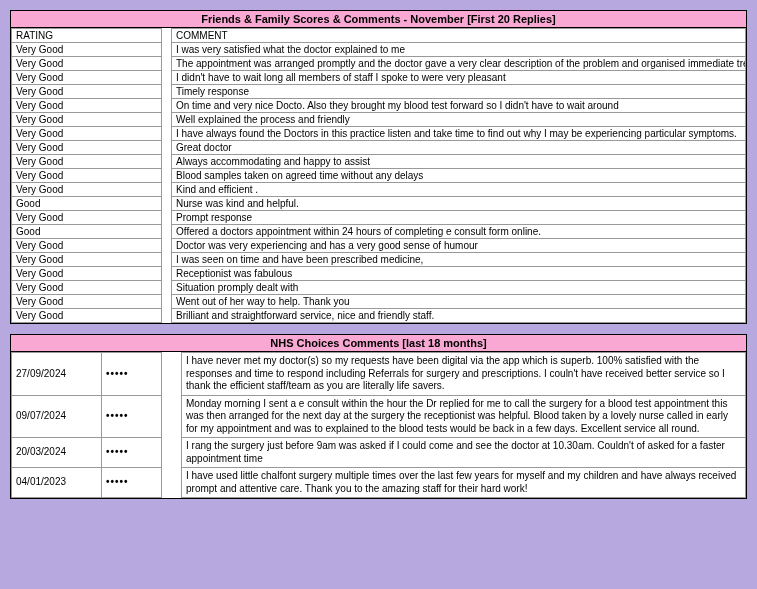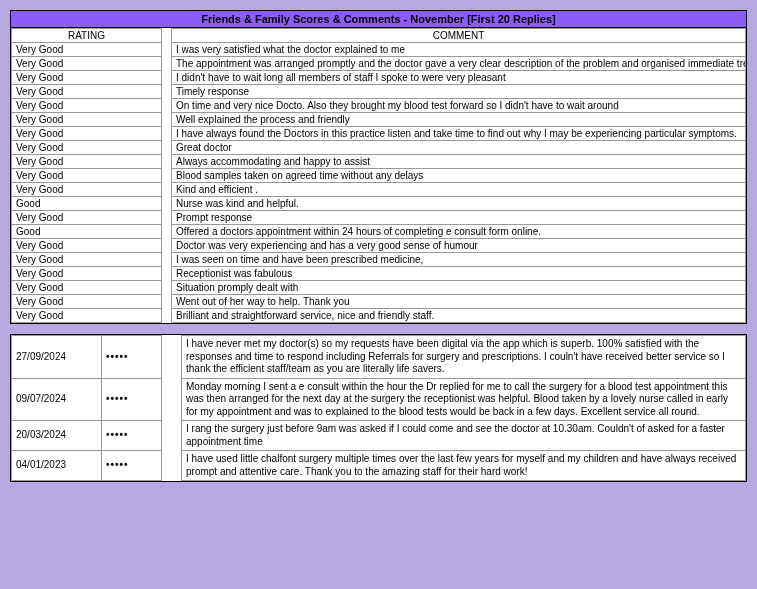--- a/index.html
+++ b/index.html
@@ -11,21 +11,21 @@
     font-size: 10px;
     color: #000;
     width: 757px;
   }
   .panel {
     background: #fff;
     border: 1px solid #000;
     margin-bottom: 10px;
   }
   .panel-title {
-    background: #8b5cf6;
+    background: #f9a8d4;
     border-bottom: 1px solid #000;
     text-align: center;
     font-weight: bold;
     font-size: 11px;
     padding: 2px 1px;
   }
   table {
     border-collapse: collapse;
     width: 100%;
     table-layout: fixed;
@@ -35,21 +35,20 @@
     padding: 1px 4px;
     font-size: 10px;
     text-align: left;
     vertical-align: middle;
     overflow: hidden;
     white-space: nowrap;
     text-overflow: clip;
   }
   th {
     font-weight: normal;
-    text-align: center;
   }
   .ff-table col.rating { width: 150px; }
   .ff-table col.gap { width: 10px; }
   .ff-table col.comment { width: auto; }
   .ff-table td.gap, .ff-table th.gap { border-top: none; border-bottom: none; background:#fff; }
   
   .nhs-table col.date { width: 90px; }
   .nhs-table col.stars { width: 60px; }
   .nhs-table col.gap2 { width: 20px; }
   .nhs-table col.comment2 { width: auto; }
@@ -178,20 +177,21 @@
         <tr>
           <td>Very Good</td>
           <td class="gap"></td>
           <td>Brilliant and straightforward service, nice and friendly staff.</td>
         </tr>
       </tbody>
   </table>
 </div>
 
 <div class="panel">
+  <div class="panel-title">NHS Choices Comments [last 18 months]</div>
   <table class="nhs-table">
     <colgroup>
         <col class="date">
         <col class="stars">
         <col class="gap2">
         <col class="comment2">
       </colgroup>
     <tbody id="nhs-body">
         <tr>
           <td class="date">27/09/2024</td>

